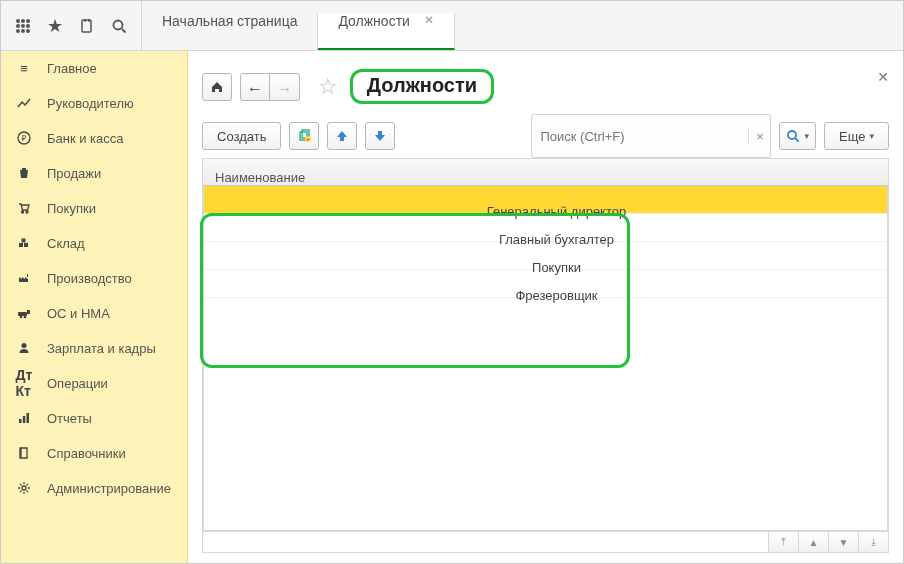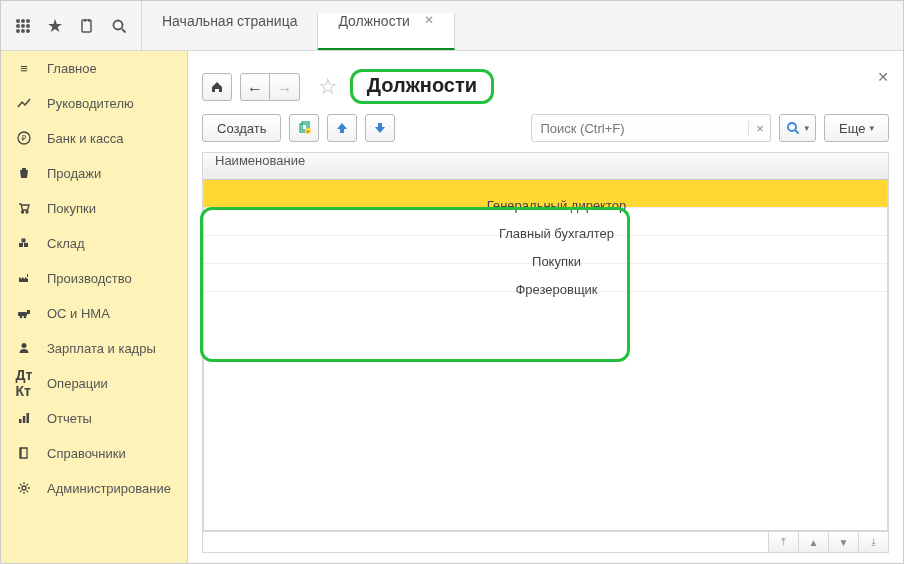--- a/index.html
+++ b/index.html
@@ -98,46 +98,45 @@
       border: 3px solid #22c03c;
       border-radius: 12px;
       padding: 2px 14px 4px 14px;
     }
     .close-x {
       position: absolute; right: 14px; top: 18px;
       font-size: 14px; color:#777; cursor:pointer;
     }
     .action-row {
       display: flex; align-items: center; gap: 8px;
-      margin-bottom: 10px;
     }
     .btn-text { padding: 0 14px; }
     .spacer { flex: 1; }
     .search-wrap {
       display:flex; align-items:center;
       border:1px solid #d0d0d0; border-radius:3px;
-      height: 28px; width: 240px; background:#fdfdfd;
+      height: 44px; width: 240px; background:#fdfdfd;
     }
     .search-input {
       flex:1; border:none; outline:none; background:transparent;
       padding: 0 8px; color:#888; font-size:13px;
     }
     .search-clear {
       width:22px; text-align:center; color:#888; cursor:pointer;
       border-left:1px solid #e0e0e0;
     }
     .caret::after{ content:"▾"; font-size:9px; margin-left:4px; color:#666;}
     .table-area {
       flex:1; border:1px solid #d7d7d7; border-top:none;
       display:flex; flex-direction:column; position:relative; min-height:0;
     }
     .table-header {
       background: linear-gradient(#fafafa,#ececec);
       border:1px solid #d7d7d7; border-bottom:1px solid #ccc;
-      height:28px; display:flex; align-items:flex-start;
+      height:28px; display:flex; align-items:flex-end;
       padding-left: 12px; color:#555;
     }
     .table-body {
       flex:1; overflow:auto;
       border-left:1px solid #d7d7d7; border-right:1px solid #d7d7d7;
     }
     .row {
       height:28px; display:flex; align-items:center;
       padding-left: 22px; gap: 18px;
       border-bottom:1px solid #efefef;

